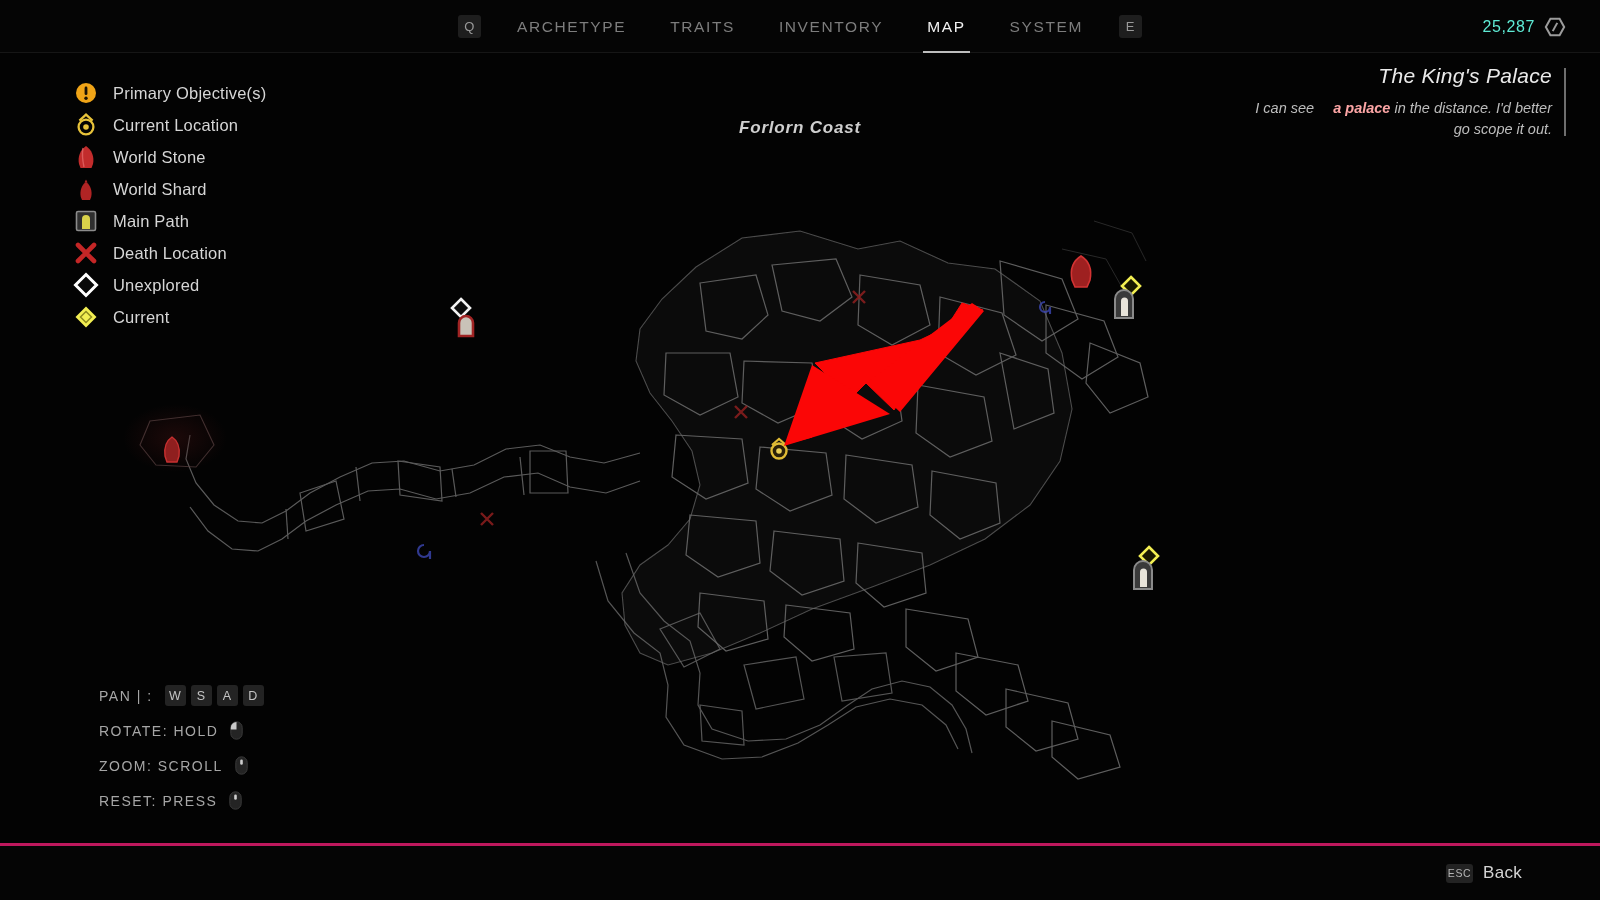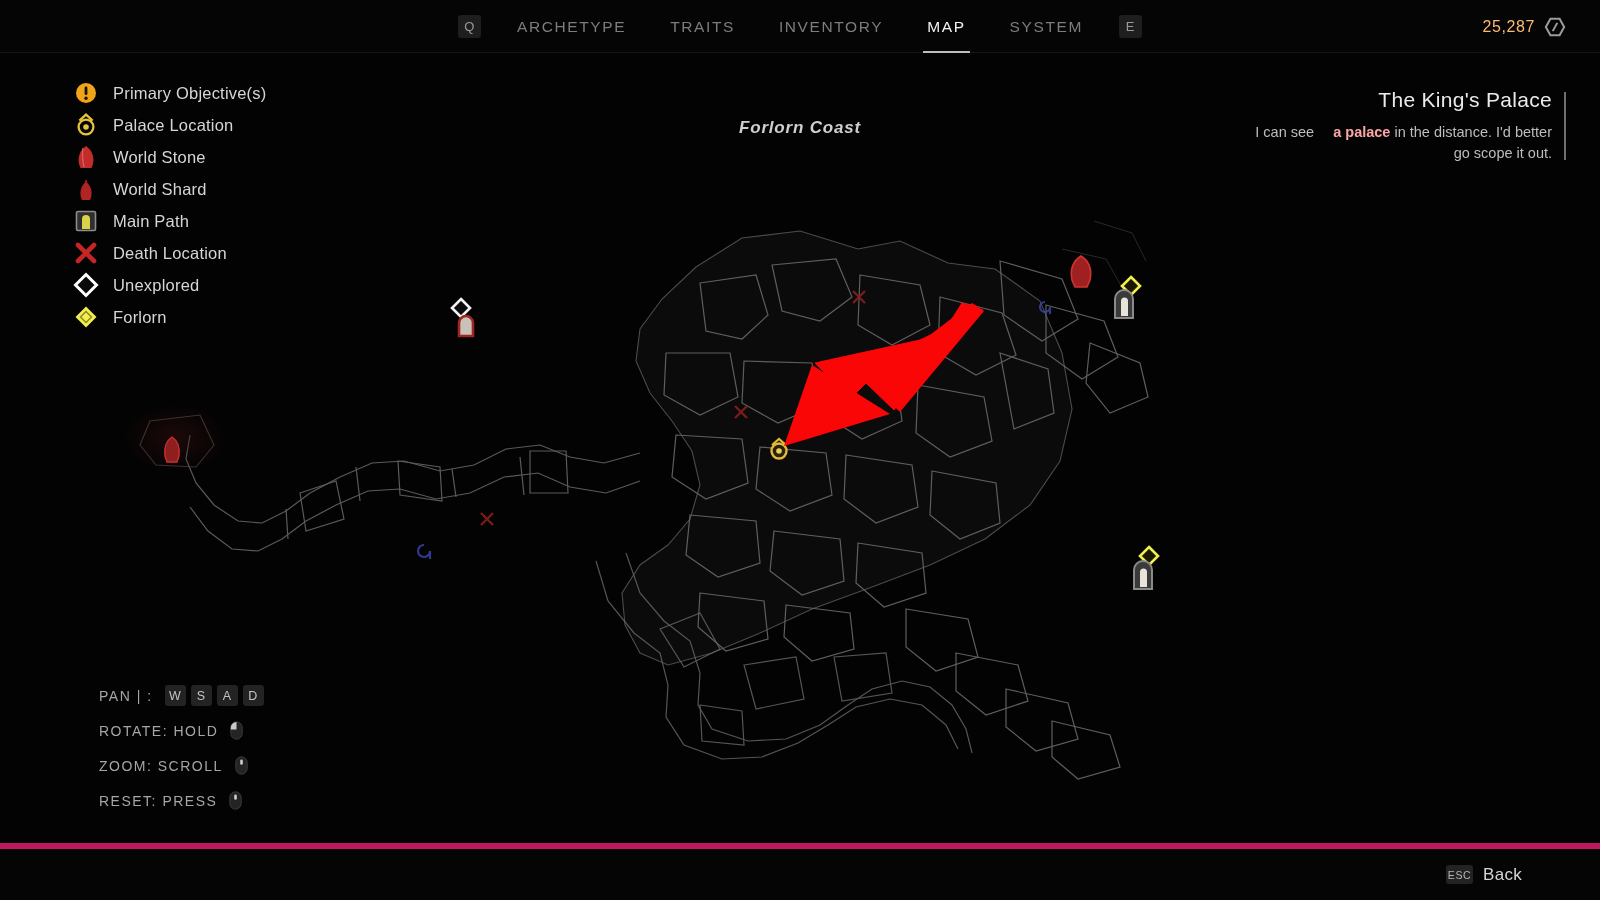--- a/index.html
+++ b/index.html
@@ -47,21 +47,21 @@
   .tab.active { color:#f2f2f2;text-align:center; }
   .tab.active::after {
     content:""; position:absolute; left:18px; right:18px; bottom:5px;
     height:2px; background:#bdbdbd;
   }
 
   .currency {
     position:absolute; right:34px; top:0; height:53px;
     display:flex; align-items:center; gap:9px;
   }
-  .currency-val { font-size:16px; color:#fdba74; letter-spacing:0.6px; }
+  .currency-val { font-size:16px; color:#5eead4; letter-spacing:0.6px; }
   .scrap-icon { width:22px; height:22px; display:block; }
 
   
   .mapwrap {
     position:absolute; top:53px; left:0; width:1600px; height:790px;
     background:#030303; overflow:hidden;font-style:italic;
   }
   .map-svg { position:absolute; left:0; top:0; width:1600px; height:790px; }
 
   .map-title {
@@ -73,22 +73,22 @@
   
   .legend { position:absolute; left:73px; top:77px; width:300px; }
   .legend-row {
     display:flex; align-items:center; height:32px; gap:14px;
   }
   .legend-ico { width:26px; height:26px; flex:0 0 26px; display:block; }
   .legend-label { font-size:16.5px; color:#d6d6d6; letter-spacing:0.2px; }
 
   
   .quest {
-    position:absolute; right:34px; top:88px; width:330px;
-    text-align:right; padding-right:14px;
+    position:absolute; right:34px; top:64px; width:330px;
+    text-align:right; padding-right:14px;font-style:italic;
   }
   .quest::after {
     content:""; position:absolute; right:0; top:4px; width:2px; height:68px;
     background:#6e6e6e;
   }
   .quest-title { font-size:21px; color:#eaeaea; letter-spacing:0.3px; }
   .quest-desc {
     margin-top:10px; font-size:14.5px; line-height:1.42; color:#bdbdbd;
   }
   .quest-desc b { color:#fca5a5; font-weight:bold;margin-left:15px; }
@@ -103,21 +103,21 @@
     text-transform:uppercase;
     margin-left:26px;
   }
   .ctl-keys { display:flex; gap:5px; margin-left:4px; }
   .ctl-keys .keycap { width:21px; height:21px; font-size:12.5px; background:#232323; color:#c4c4c4; }
   .mouse-ico { width:13px; height:19px; display:block; margin-left:4px; }
 
   
   .bottombar {
     position:absolute; bottom:0; left:0; width:1600px; height:57px;
-    background:#050505; border-top:6px solid #be185d;
+    background:#050505; border-top:3px solid #be185d;
     display:flex; align-items:center; justify-content:flex-end;
     padding-right:78px; gap:10px;
   }
   .esc-cap {
     display:inline-flex; align-items:center; justify-content:center;
     width:27px; height:19px; border-radius:3px;
     background:#232323; color:#b5b5b5;
     font-size:10.5px; letter-spacing:0.6px;
   }
   .back-label { font-size:17px; color:#d5d5d5; letter-spacing:0.3px; }
@@ -310,21 +310,21 @@
       </svg>
       <span class="legend-label">Primary Objective(s)</span>
     </div>
 
     <div class="legend-row">
       <svg class="legend-ico" viewBox="0 0 26 26">
         <circle cx="13" cy="15" r="7.4" fill="none" stroke="#e8c33a" stroke-width="2.3"></circle>
         <circle cx="13" cy="15" r="2.8" fill="#e8c33a"></circle>
         <path d="M6.4 8.6 L13 2.6 L19.6 8.6" fill="none" stroke="#e8c33a" stroke-width="2.3"></path>
       </svg>
-      <span class="legend-label">Palace Location</span>
+      <span class="legend-label">Current Location</span>
     </div>
 
     <div class="legend-row">
       <svg class="legend-ico" viewBox="0 0 26 26">
         <path d="M13 2 C19 6 21.5 13 20 20 L18.5 24 L7.5 24 L6 20 C4.5 13 7 6 13 2 Z" fill="#c22c2c"></path>
         <path d="M10 4 C9 9 9.5 16 11 23" fill="none" stroke="#e56a6a" stroke-width="1.4" opacity="0.75"></path>
       </svg>
       <span class="legend-label">World Stone</span>
     </div>
 
@@ -357,21 +357,21 @@
         <path d="M13 2.5 L23.5 13 L13 23.5 L2.5 13 Z" fill="#0a0a0a" stroke="#ffffff" stroke-width="3"></path>
       </svg>
       <span class="legend-label">Unexplored</span>
     </div>
 
     <div class="legend-row">
       <svg class="legend-ico" viewBox="0 0 26 26">
         <path d="M13 2.5 L23.5 13 L13 23.5 L2.5 13 Z" fill="#f2ee52"></path>
         <path d="M13 7.5 L18.5 13 L13 18.5 L7.5 13 Z" fill="none" stroke="#8d8a1f" stroke-width="1.5"></path>
       </svg>
-      <span class="legend-label">Forlorn</span>
+      <span class="legend-label">Current</span>
     </div>
 
 
   </div>
 
   <div class="quest">
     <div class="quest-title">The King's Palace</div>
     <div class="quest-desc">
       <span>I can see </span><b>a palace</b><span> in the distance. I'd better go scope it out.</span>
     </div>

